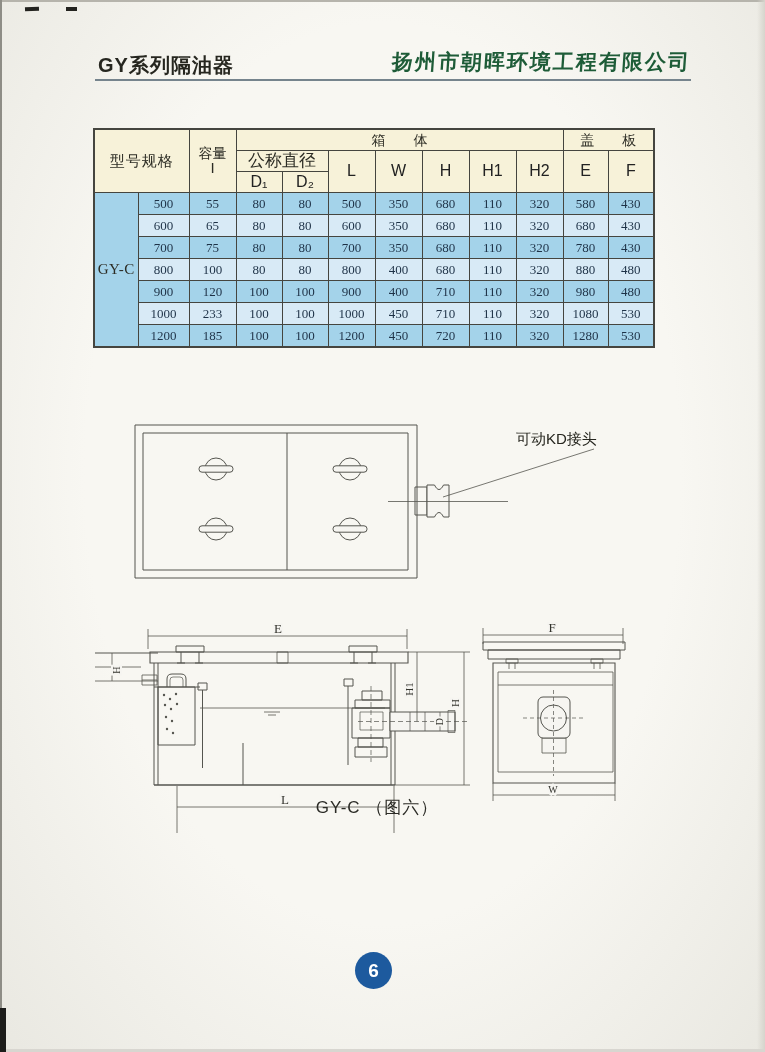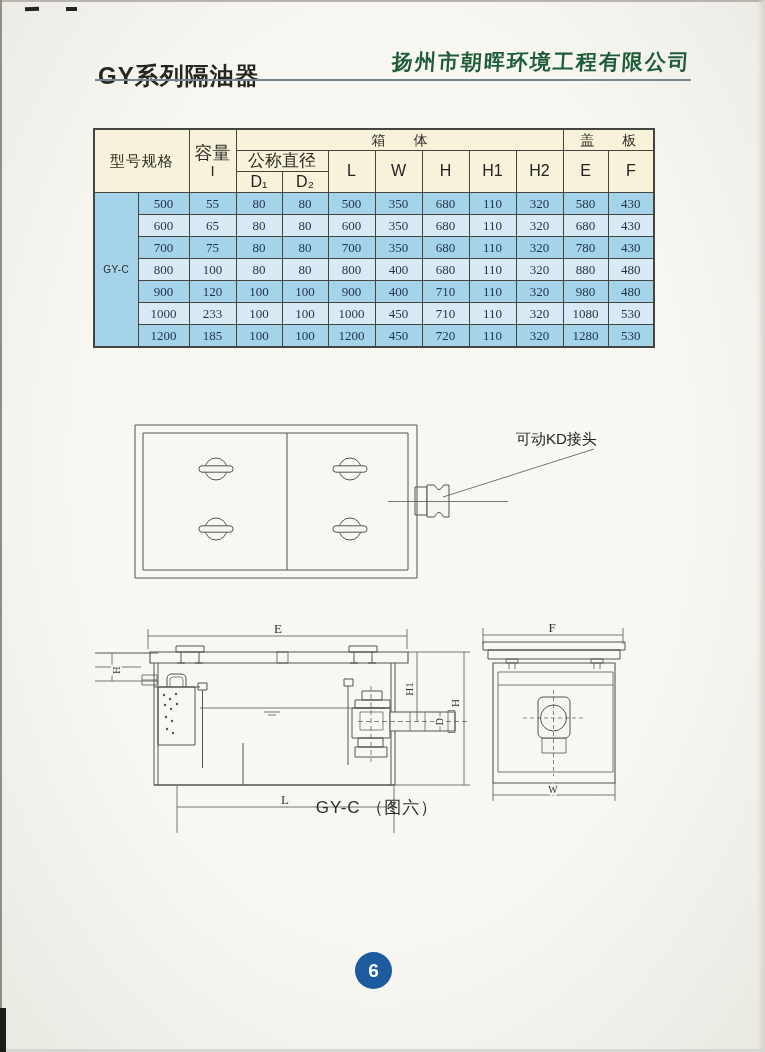--- a/index.html
+++ b/index.html
@@ -11,37 +11,37 @@
   .page{position:absolute;inset:0;}
   
   .edge-top{position:absolute;left:0;top:0;width:765px;height:2px;background:#b6b4ac;}
   .edge-left{position:absolute;left:0;top:0;width:2px;height:1052px;background:#8e8d86;}
   .edge-right{position:absolute;right:0;top:0;width:8px;height:1052px;background:linear-gradient(to right,rgba(0,0,0,0),#d6d4cc);}
   .edge-bottom{position:absolute;left:0;bottom:0;width:765px;height:3px;background:#d8d6d0;}
   .mark1{position:absolute;left:25px;top:7px;width:14px;height:4px;background:#23231f;transform:rotate(-2deg);}
   .mark2{position:absolute;left:66px;top:7px;width:11px;height:4px;background:#23231f;}
   .mark3{position:absolute;left:0;top:1008px;width:6px;height:44px;background:#1c1c1a;}
   
-  .hdr-title{position:absolute;left:98px;top:60px;font-size:24px;font-weight:700;color:#26261f;letter-spacing:1px;}
+  .hdr-title{position:absolute;left:98px;top:52px;font-size:20px;font-weight:700;color:#26261f;letter-spacing:1px;}
   .hdr-company{position:absolute;right:74px;top:48px;font-size:21px;font-weight:700;color:var(--company-green);letter-spacing:2px;transform:skewX(-4deg);}
   .hdr-rule{position:absolute;left:95px;top:79px;width:596px;height:2px;background:#76848d;}
   
   .tbl-wrap{position:absolute;left:93px;top:128px;}
   table{border-collapse:collapse;table-layout:fixed;width:560px;border:2px solid var(--table-border);}
   th,td{border:1px solid var(--table-border);text-align:center;vertical-align:middle;padding:0;overflow:hidden;}
   thead th{background:var(--head-bg);font-weight:400;color:#2c2c24;font-size:14px;height:20px;line-height:1.05;}
   thead .latin{font-size:16px;color:#222;}
   thead .grp{letter-spacing:7px;text-indent:7px;}
   thead .nom{font-size:17px;}
   thead .modelspec{font-size:15px;letter-spacing:1px;margin-top:28px;}
-  .cap1{font-size:18px;} .cap2{font-size:15px;}
+  .cap1{font-size:14px;} .cap2{font-size:15px;}
   tbody td{font-size:13px;color:var(--table-text);height:21px;font-family:"Liberation Serif","DejaVu Serif",serif;}
   tbody tr.row-dark td{background:var(--row-dark);}
   tbody tr.row-light td{background:var(--row-light);}
-  tbody td.series-cell{background:var(--head-bg);font-family:Liberation Sans, sans-serif;font-size:10px;color:#2c2c24;letter-spacing:.5px;}
+  tbody td.series-cell{background:var(--head-bg);font-family:Liberation Serif, serif;font-size:15px;color:#2c2c24;letter-spacing:.5px;}
   
   svg{position:absolute;}
   svg line,svg rect,svg path,svg circle,svg polyline{vector-effect:non-scaling-stroke;}
   .dim-label{font-family:"Liberation Serif","DejaVu Serif",serif;fill:#33332d;paint-order:stroke;stroke:#f6f5f1;stroke-width:4px;}
   .cjk-label{font-family:"Liberation Sans","DejaVu Sans",sans-serif;fill:#26261f;}
   .caption{position:absolute;left:287px;top:796px;width:180px;text-align:center;font-size:17px;color:#2b2b26;letter-spacing:1px;}
   
   .pagenum{position:absolute;left:355px;top:952px;width:37px;height:37px;border-radius:50%;background:var(--accent-blue);
     display:flex;align-items:center;justify-content:center;color:#fff;font-size:19px;font-weight:700;}
 </style>

